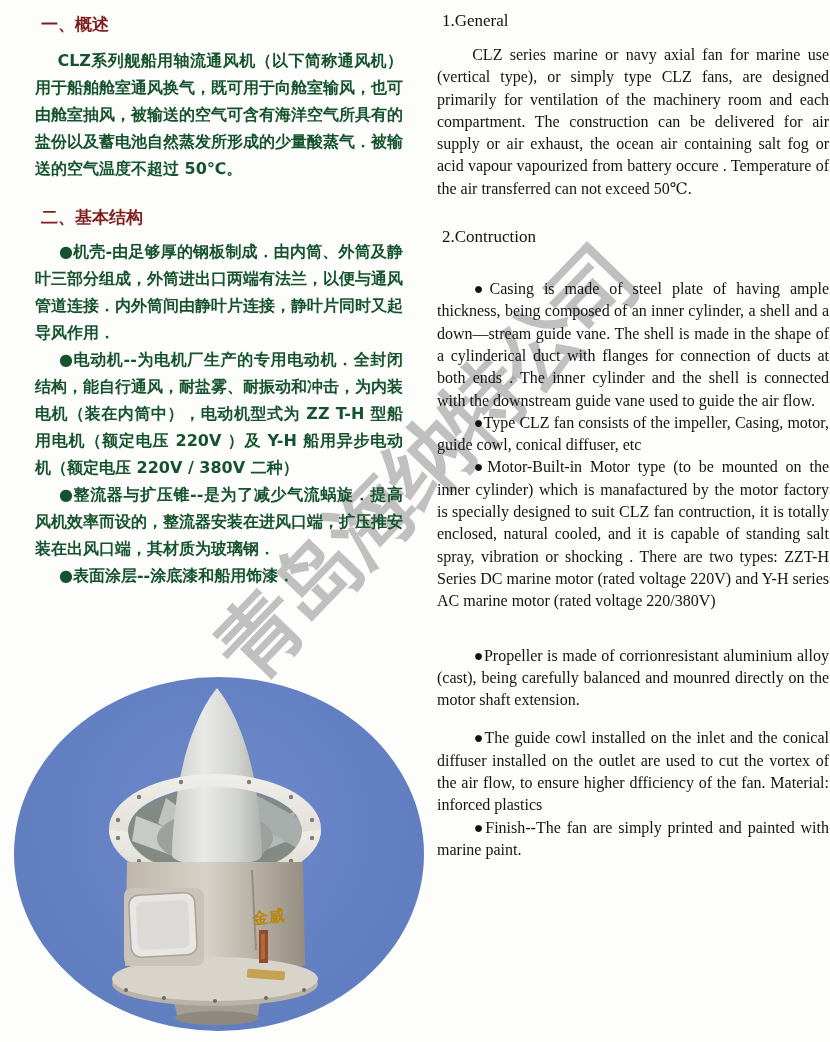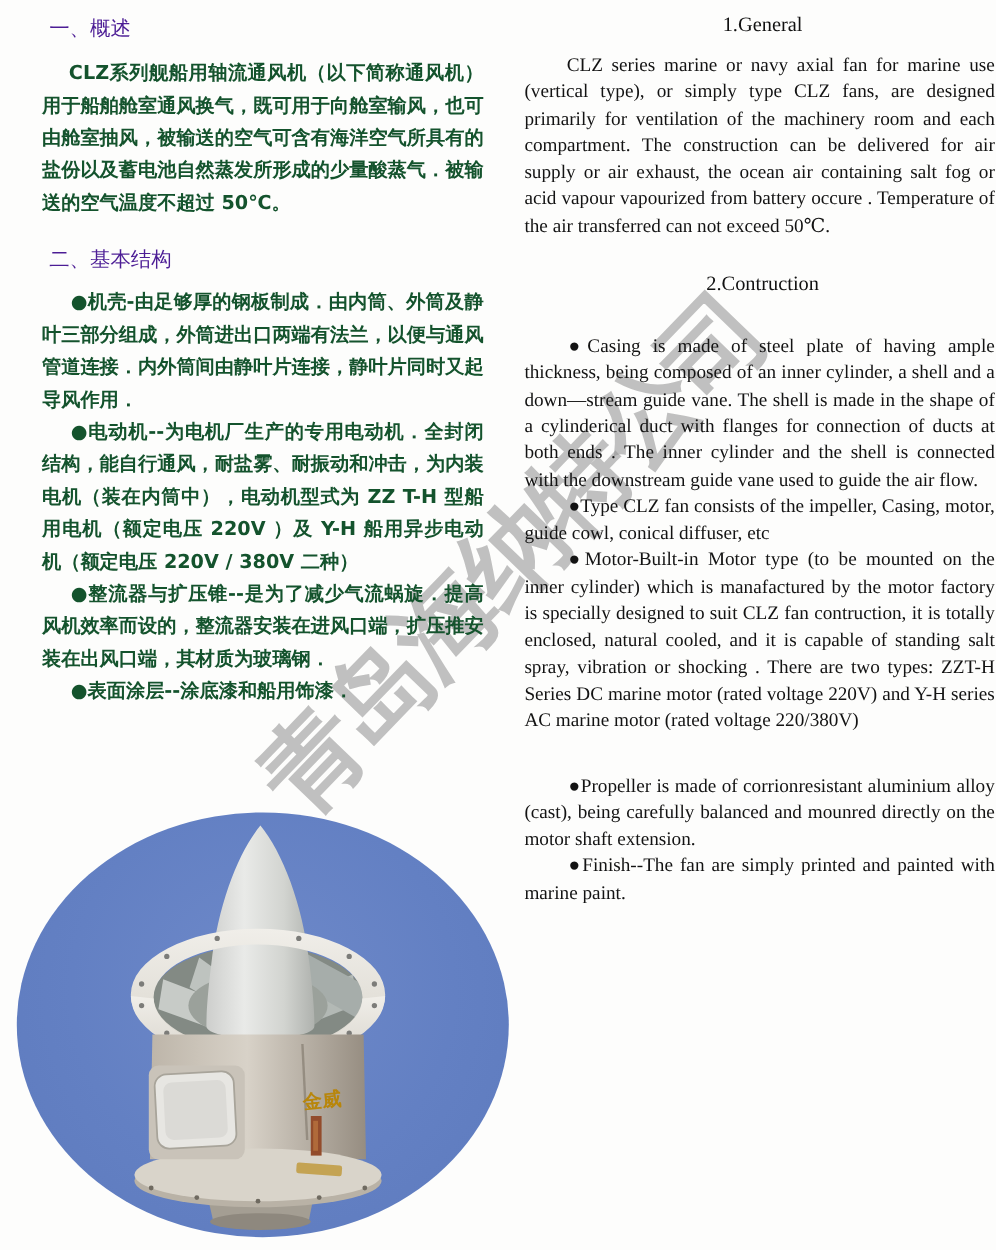--- a/index.html
+++ b/index.html
@@ -22,34 +22,34 @@
   
   .col { position:absolute; top:0; z-index:2; }
   .col-left  { left:35px;  width:368px; }
   .col-right { left:437px; width:392px; }
 
   .cn {
     font-family:"DejaVu Sans", sans-serif; font-weight:700;
     font-size:16px; line-height:27px; text-align:justify;
     word-break:break-all; margin:0; color:#14532d;
   }
-  .cn-h { font-family:"DejaVu Sans", sans-serif; font-weight:400;
-    font-size:17px; line-height:27px; margin:0; color:#4c1d95; }
+  .cn-h { font-family:"DejaVu Sans", sans-serif; font-weight:700;
+    font-size:17px; line-height:27px; margin:0; color:#7f1d1d; }
   .cn-h1 { margin:11px 0 9px 6px; }
   .cn-h2 { margin:22px 0 7px 6px; }
   .cn-indent { text-indent:1.4em; }
   .cn-bullet { text-indent:1.5em; }
 
   .en {
     font-family:"Liberation Serif", "DejaVu Serif", serif;
     font-size:16px; line-height:22.3px; text-align:justify;
     margin:0; color:#131313;
   }
   .en-h { font-family:"Liberation Serif", "DejaVu Serif", serif;
-    font-size:17px; line-height:22px; font-weight:400; margin:0; color:#111;text-align:center; }
+    font-size:17px; line-height:22px; font-weight:400; margin:0; color:#111; }
   .en-h1 { margin:10px 0 12px 5px; }
   .en-h2 { margin:26px 0 10px 5px; }
   .en-indent { text-indent:2.2em; }
   .en-bullet { text-indent:2.3em; }
   .gap-30 { margin-top:30px; }
   .gap-32 { margin-top:32px; }
   .gap-16 { margin-top:16px; }
 
   
   .photo-ellipse {
@@ -78,20 +78,21 @@
   </div>
 
   <div class="col col-right">
     <h2 class="en-h en-h1">1.General</h2>
     <p class="en en-indent">CLZ series marine or navy axial fan for marine  use (vertical type), or simply type CLZ fans, are designed primarily for ventilation of the machinery room and each compartment. The construction can be delivered for air supply or air exhaust, the ocean air containing salt fog or acid vapour vapourized from battery occure . Temperature of the air transferred can not exceed 50℃.</p>
     <h2 class="en-h en-h2">2.Contruction</h2>
     <p class="en en-bullet gap-30">●Casing is made of steel plate of having ample thickness, being composed of an inner cylinder, a shell and a down—stream guide vane. The shell is made in the shape of a cylinderical duct with flanges for connection of ducts at both ends . The inner cylinder and the shell is connected with the downstream guide vane used to guide the air flow.</p>
     <p class="en en-bullet">●Type CLZ fan consists of the impeller, Casing, motor, guide cowl, conical diffuser, etc</p>
     <p class="en en-bullet">●Motor-Built-in Motor type (to be mounted on the inner cylinder) which is manafactured by the motor factory is specially designed to suit CLZ fan contruction, it is totally enclosed, natural cooled, and it is capable of standing salt spray, vibration or shocking . There are two types: ZZT-H Series DC marine motor (rated voltage 220V) and Y-H series AC marine motor (rated voltage 220/380V)</p>
     <p class="en en-bullet gap-32">●Propeller is made of corrionresistant aluminium alloy (cast), being carefully balanced and mounred directly on the motor shaft extension.</p>
+    <p class="en en-bullet gap-16">●The guide cowl installed on the inlet and the conical diffuser installed on the outlet are used to cut the vortex of the air flow, to ensure higher dfficiency of the fan. Material: inforced plastics</p>
     <p class="en en-bullet">●Finish--The fan are simply printed and painted with marine paint.</p>
   </div>
 
   <div class="photo-ellipse"></div>
 
   <svg class="fan-svg" viewBox="0 0 224 344" aria-hidden="true">
     <defs>
       <linearGradient id="coneG" x1="0" y1="0" x2="1" y2="0">
         <stop offset="0" stop-color="#cdcecc"></stop>
         <stop offset="0.35" stop-color="#e9eae8"></stop>

